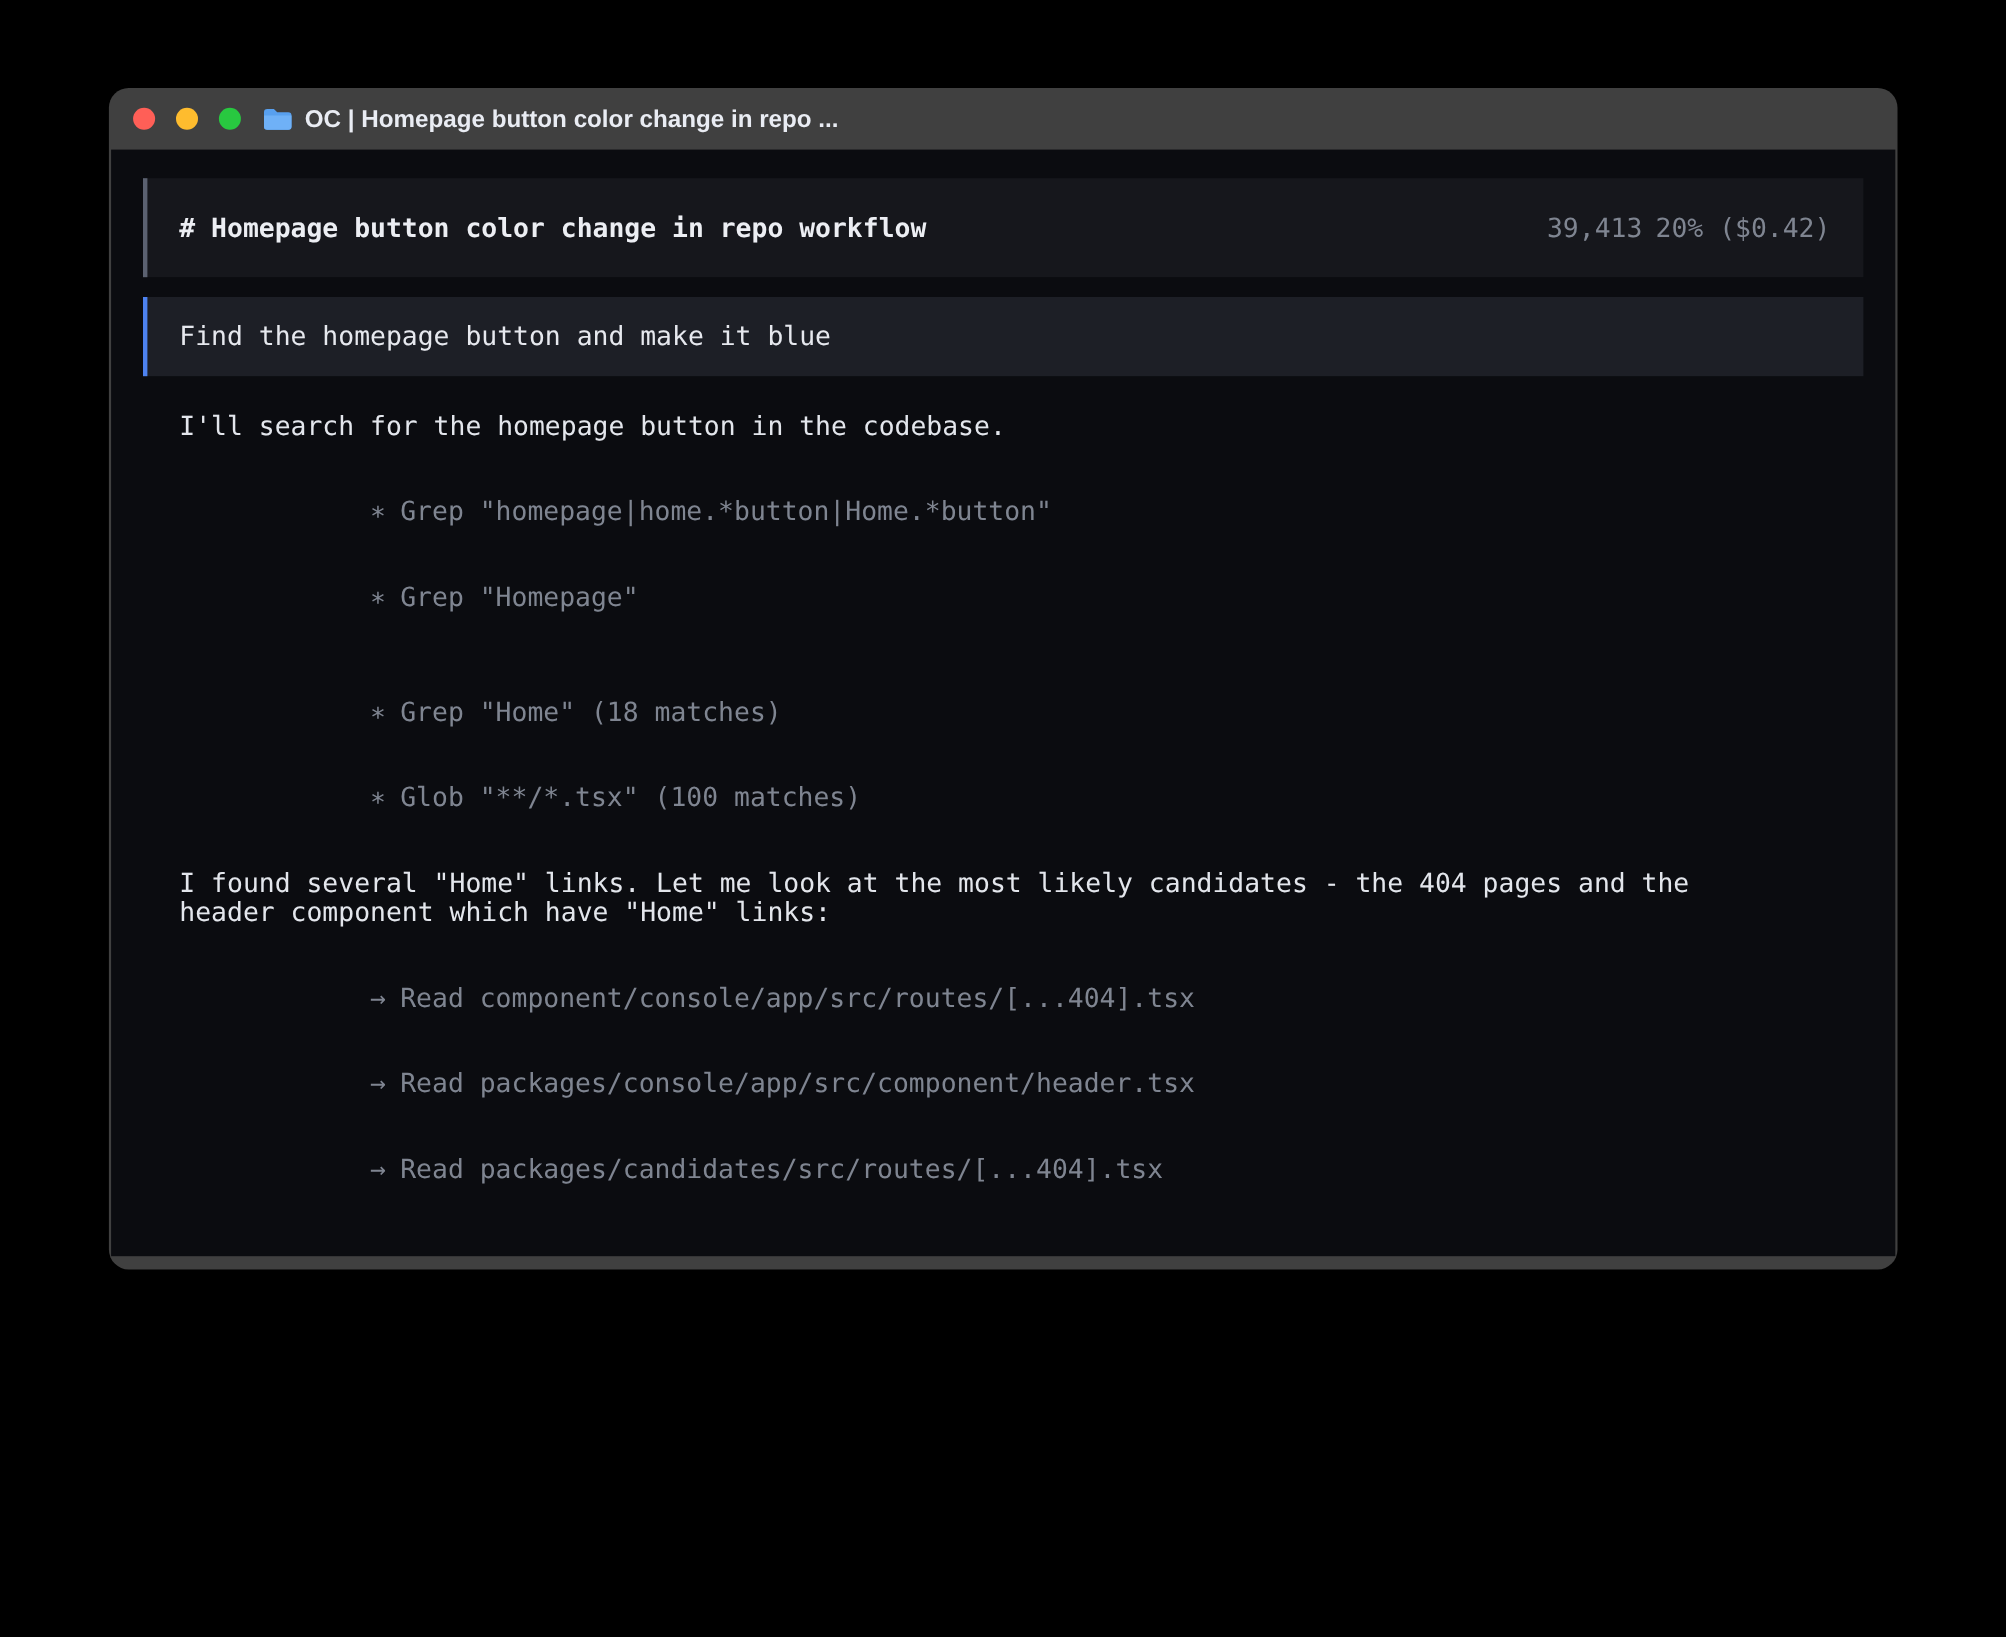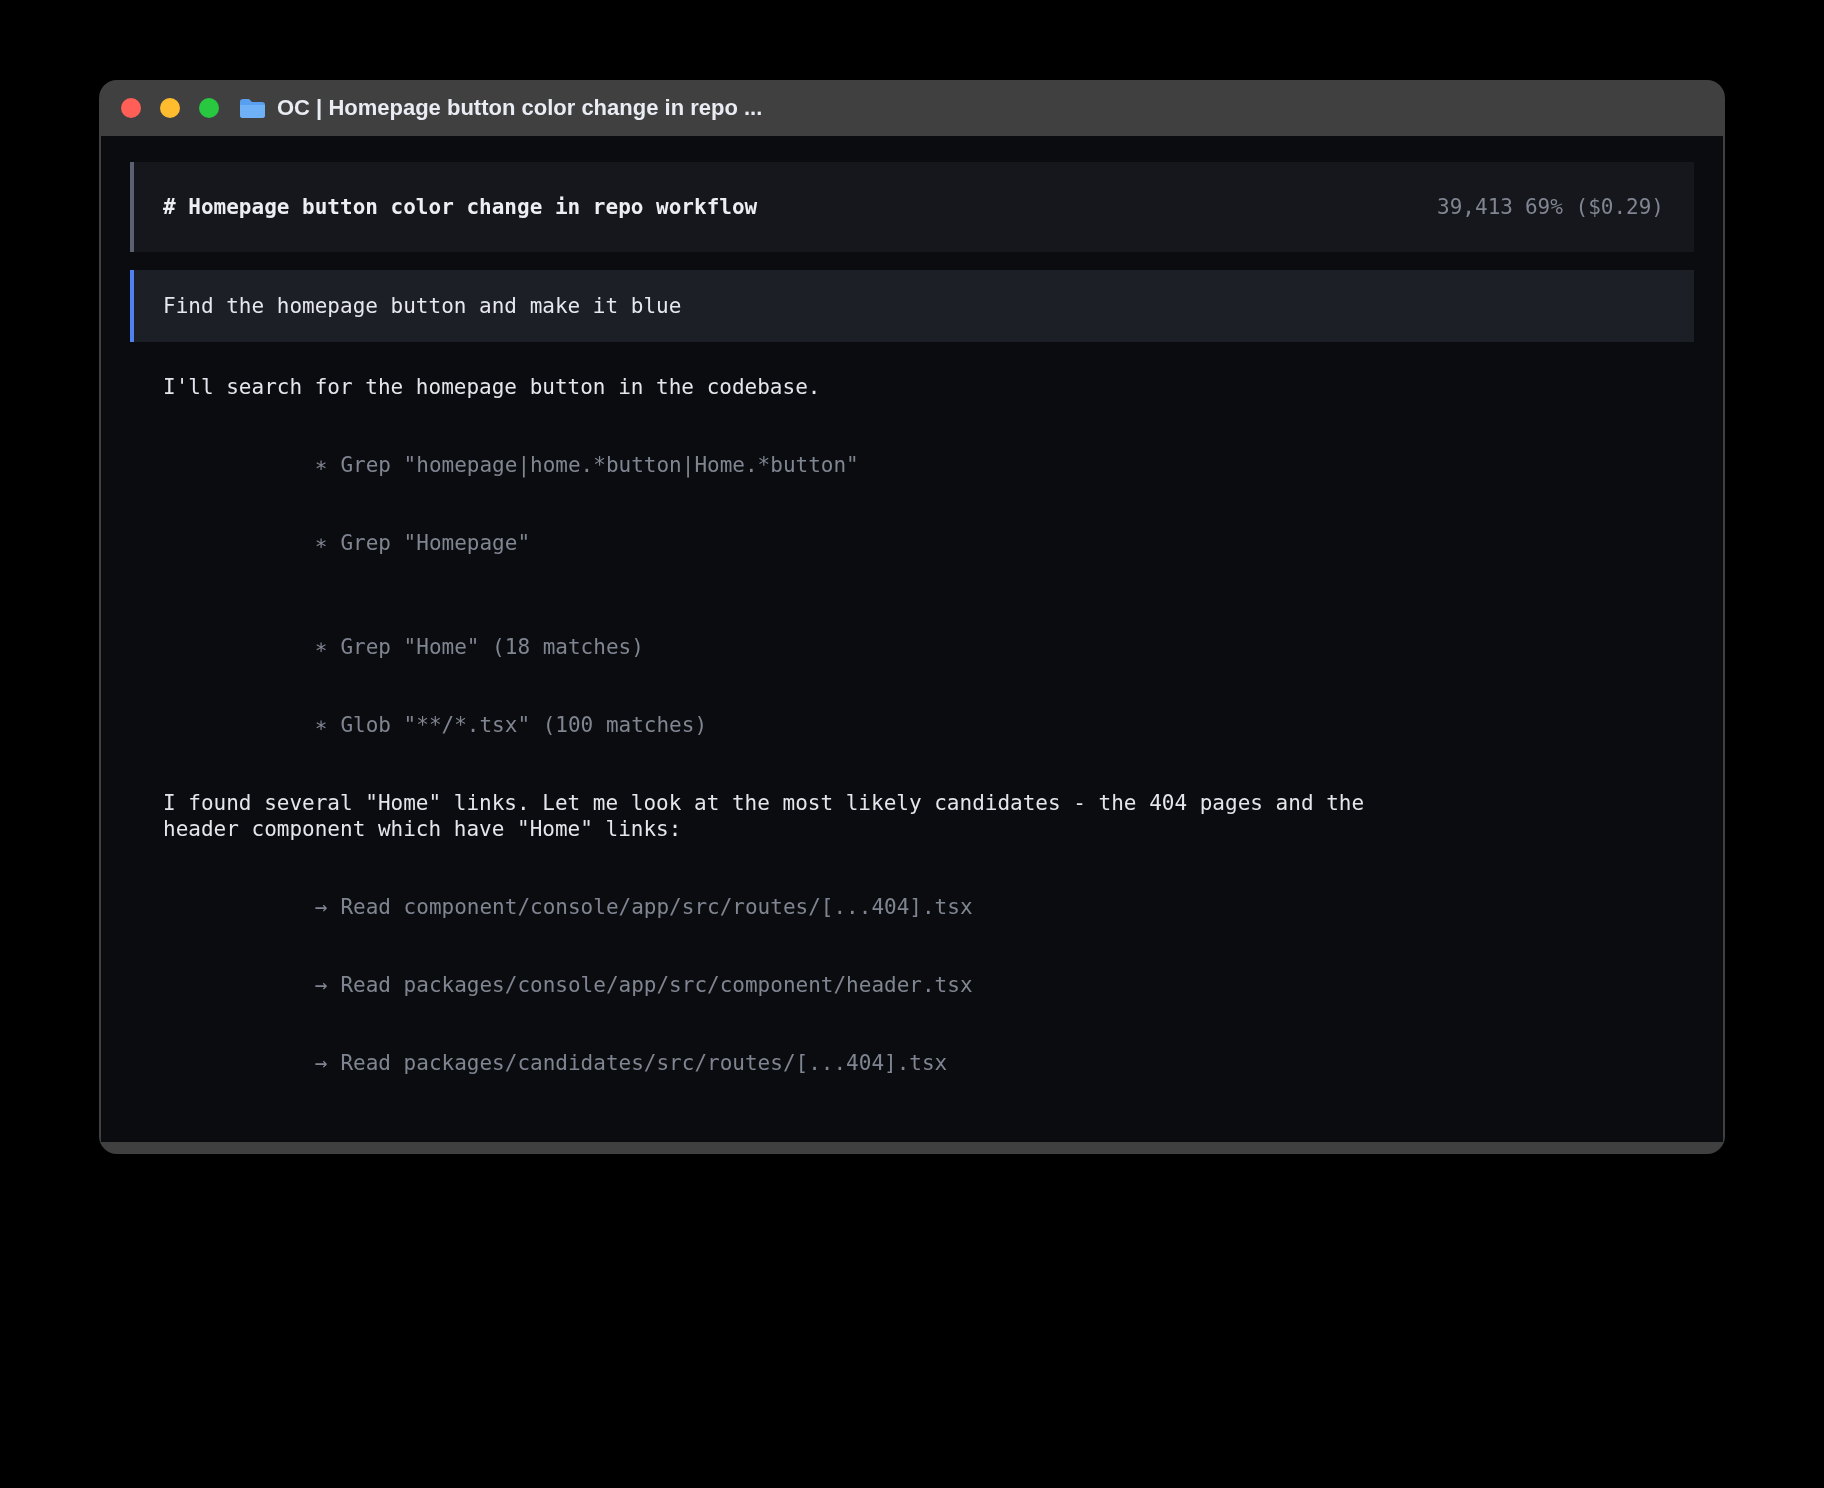--- a/index.html
+++ b/index.html
@@ -25,21 +25,21 @@
   .light.green  { background: #28c840; }
   .title-wrap { display: flex; align-items: center; margin-left: 20px; gap: 11px; }
   .folder-icon svg { display: block; }
   .title-text {
     font-family: "Liberation Sans", sans-serif; font-weight: 700;
     font-size: 22px; color: #e9ecf3; white-space: nowrap;
   }
   .terminal {
     flex: 1; background: #0b0c10; margin: 0 2px;
     padding: 26px 29px 0 29px;
-    font-size: 21px; line-height: 26px; color: #e3e6ec;
+    font-size: 24px; line-height: 26px; color: #e3e6ec;
     overflow: hidden;
   }
   .bottom-frame { flex: 0 0 12px; }
 
   .session-header {
     background: #16171c; border-left: 4px solid #5b6170;
     padding: 32px 30px 32px 29px;
     display: flex; justify-content: space-between; align-items: center;
   }
   .session-title { font-weight: 700; color: #eceef3; white-space: pre; }
@@ -79,21 +79,21 @@
         <span class="title-text">OC | Homepage button color change in repo ...</span>
       </div>
     </div>
 
     <div class="terminal">
 
       <div class="session-header">
         <span class="session-title"># Homepage button color change in repo workflow</span>
         <span class="session-stats">
           <span>39,413</span>
-          <span>69% ($0.29)</span>
+          <span>20% ($0.42)</span>
         </span>
       </div>
 
       <div class="user-message">
         <span>Find the homepage button and make it blue</span>
       </div>
 
       <div class="assistant">
 
         <div class="para first">I'll search for the homepage button in the codebase.</div>

